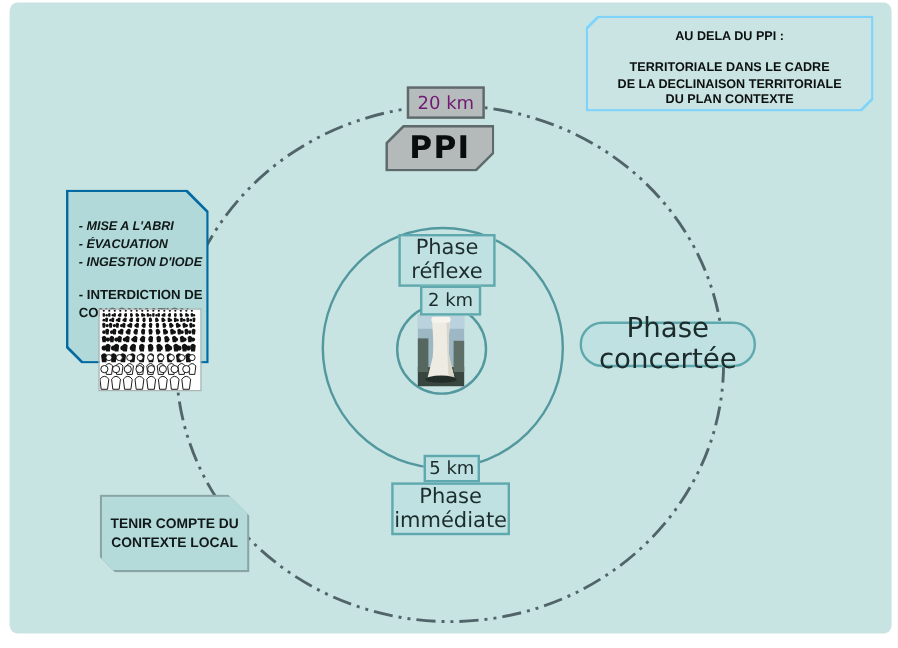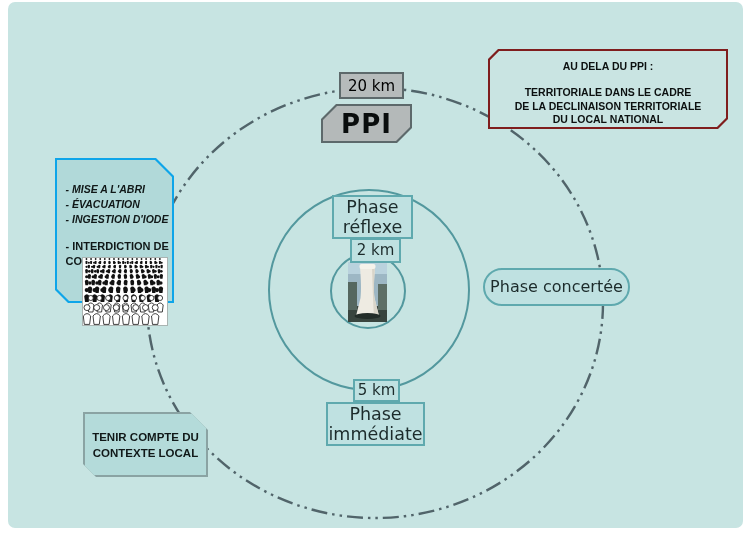--- a/index.html
+++ b/index.html
@@ -10,41 +10,41 @@
 
   
   .abs{position:absolute;box-sizing:border-box;}
 
   
   .pbox{background:#bfe1e1;border:2px solid #5fa9ae;color:#1c2b2b;z-index:4;
         display:flex;align-items:center;justify-content:center;text-align:center;
         font-family:"DejaVu Sans",sans-serif;line-height:1.15;}
 
   
-  .gbox{background:#b6bbbb;border:2px solid #5d696b;color:#000000;z-index:4;
+  .gbox{background:#b6bbbb;border:2px solid #5d696b;color:#701a75;z-index:4;
         display:flex;align-items:center;justify-content:center;text-align:center;
         font-family:"DejaVu Sans",sans-serif;}
 
   
   .note{z-index:2;}
   .cut-tr-bl{clip-path:polygon(0 0,calc(100% - 18px) 0,100% 18px,100% 100%,13px 100%,0 calc(100% - 13px));}
   .cut-tl-br{clip-path:polygon(10px 0,100% 0,100% calc(100% - 10px),calc(100% - 10px) 100%,0 100%,0 10px);}
   .note .fill{position:absolute;inset:1.6px;}
   .ppi-shape{clip-path:polygon(15px 0,100% 0,100% calc(100% - 15px),calc(100% - 15px) 100%,0 100%,0 15px);
              background:#5d696b;z-index:4;}
   .ppi-shape .fill{position:absolute;inset:2px;background:#b4b9b9;
              clip-path:polygon(14px 0,100% 0,100% calc(100% - 14px),calc(100% - 14px) 100%,0 100%,0 14px);
              display:flex;align-items:center;justify-content:center;}
 
-  .beyond{background:#7f1d1d;margin-top:36px;}
+  .beyond{background:#7dd3fc;}
   .beyond .fill{background:#c9e4e2;color:#0c1010;text-align:center;
                 font-weight:bold;font-size:10.5px;line-height:13.5px;padding-top:9px;}
   .beyond .title{margin-bottom:13px;}
 
-  .lnote{background:#0ea5e9;}
+  .lnote{background:#0369a1;}
   .lnote .fill{background:#b1d9d9;color:#101818;font-size:10.5px;line-height:15px;
                padding:22px 6px 0 9px;}
   .lnote .item{font-style:italic;font-weight:bold;white-space:nowrap;}
   .lnote .ban{font-weight:bold;font-size:11px;margin-top:12px;white-space:nowrap;}
   .lnote .ban2{font-weight:bold;font-size:11px;white-space:nowrap;}
 
   .tnote{background:#8aa3a3;}
   .tnote .fill{background:#b4dbda;color:#101818;font-weight:bold;font-size:11.5px;line-height:16px;
                display:flex;flex-direction:column;align-items:center;justify-content:center;text-align:left;}
 
@@ -83,28 +83,28 @@
   <div class="abs ppi-shape" style="left:321px;top:104px;width:91px;height:39px;">
     <div class="fill">
         <span class="ppi-label">PPI</span>
       </div>
   </div>
 
   <div class="abs pbox" style="left:332px;top:195px;width:81px;height:44px;font-size:17.5px;padding:0 4px;">Phase réflexe</div>
   <div class="abs pbox" style="left:350px;top:238px;width:51px;height:25px;font-size:15px;">2 km</div>
   <div class="abs pbox" style="left:353px;top:379px;width:47px;height:23px;font-size:15px;">5 km</div>
   <div class="abs pbox" style="left:326px;top:402px;width:99px;height:44px;font-size:17.5px;padding:0 4px;">Phase immédiate</div>
-  <div class="abs pbox" style="left:483px;top:268px;width:147px;height:38px;font-size:16px;border-radius:19px;">Phase concertée</div>
+  <div class="abs pbox" style="left:483px;top:268px;width:147px;height:38px;font-size:23px;border-radius:19px;">Phase concertée</div>
 
   <div class="abs note beyond cut-tl-br" style="left:488px;top:13px;width:240px;height:80px;">
     <div class="fill cut-tl-br">
       <div class="title">AU DELA DU PPI :</div>
       <div>TERRITORIALE DANS LE CADRE</div>
       <div>DE LA DECLINAISON TERRITORIALE</div>
-      <div>DU LOCAL NATIONAL</div>
+      <div>DU PLAN CONTEXTE</div>
     </div>
   </div>
 
   <div class="abs note lnote cut-tr-bl" style="left:55px;top:158px;width:119px;height:145px;">
     <div class="fill cut-tr-bl">
       <div class="item">-  MISE A L'ABRI</div>
       <div class="item">-  ÉVACUATION</div>
       <div class="item">-  INGESTION D'IODE</div>
       <div class="ban">- INTERDICTION DE</div>
       <div class="ban2">CONSOMMATION</div>

